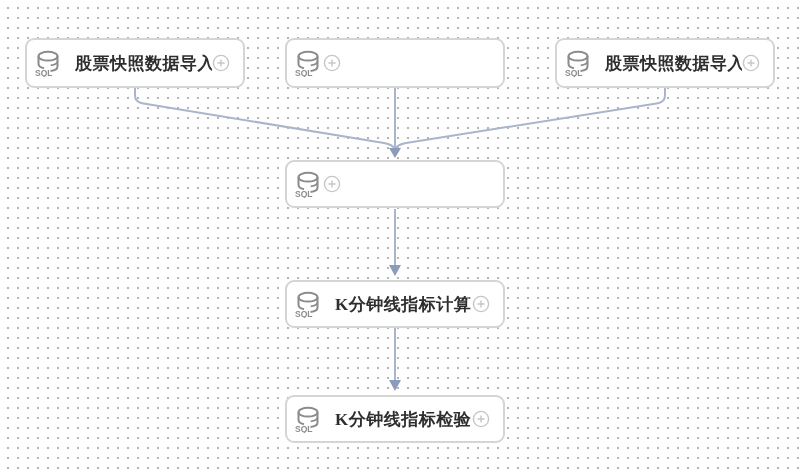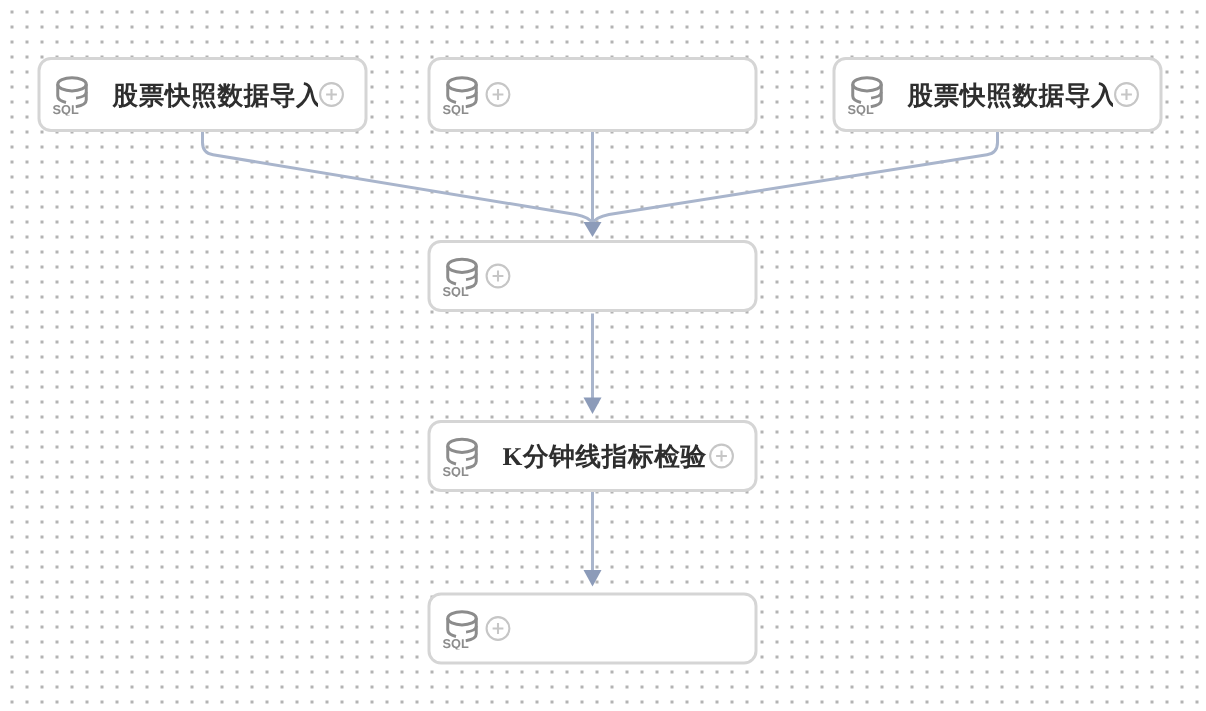--- a/index.html
+++ b/index.html
@@ -133,34 +133,35 @@
   </div>
 
   <div class="node node-h48 n5">
     <svg class="sql-icon" width="30" height="27" viewBox="0 0 30 27">
       <ellipse cx="15" cy="6.2" rx="9.5" ry="4.4" fill="none" stroke="#8c8c8c" stroke-width="2"></ellipse>
       <path d="M5.5,6.2 V14 c0,1.9 2.2,3.5 5.5,4.3" fill="none" stroke="#8c8c8c" stroke-width="2"></path>
       <path d="M24.5,6.2 V16.5 c0,2.2-2.8,4-7,4.6" fill="none" stroke="#8c8c8c" stroke-width="2"></path>
       <path d="M24.5,11.3 c0,1.9-2.9,3.5-6.8,4.1" fill="none" stroke="#8c8c8c" stroke-width="1.8"></path>
       <text x="2" y="26" font-size="8.5" font-weight="bold" fill="#8c8c8c">SQL</text>
     </svg>
-    <span class="label">K分钟线指标检验</span>
+    <span class="label">K分钟线指标计算</span>
     <svg class="plus" width="18" height="18" viewBox="0 0 18 18">
       <circle cx="9" cy="9" r="7.6" fill="none" stroke="#c6c6c6" stroke-width="1.4"></circle>
       <path d="M9,5.4 V12.6 M5.4,9 H12.6" stroke="#c6c6c6" stroke-width="1.4"></path>
     </svg>
   </div>
 
   <div class="node node-h48 n6">
     <svg class="sql-icon" width="30" height="27" viewBox="0 0 30 27">
       <ellipse cx="15" cy="6.2" rx="9.5" ry="4.4" fill="none" stroke="#8c8c8c" stroke-width="2"></ellipse>
       <path d="M5.5,6.2 V14 c0,1.9 2.2,3.5 5.5,4.3" fill="none" stroke="#8c8c8c" stroke-width="2"></path>
       <path d="M24.5,6.2 V16.5 c0,2.2-2.8,4-7,4.6" fill="none" stroke="#8c8c8c" stroke-width="2"></path>
       <path d="M24.5,11.3 c0,1.9-2.9,3.5-6.8,4.1" fill="none" stroke="#8c8c8c" stroke-width="1.8"></path>
       <text x="2" y="26" font-size="8.5" font-weight="bold" fill="#8c8c8c">SQL</text>
     </svg>
+    <span class="label">K分钟线指标检验</span>
     <svg class="plus" width="18" height="18" viewBox="0 0 18 18">
       <circle cx="9" cy="9" r="7.6" fill="none" stroke="#c6c6c6" stroke-width="1.4"></circle>
       <path d="M9,5.4 V12.6 M5.4,9 H12.6" stroke="#c6c6c6" stroke-width="1.4"></path>
     </svg>
   </div>
 
 </div>
 
 </body></html>

